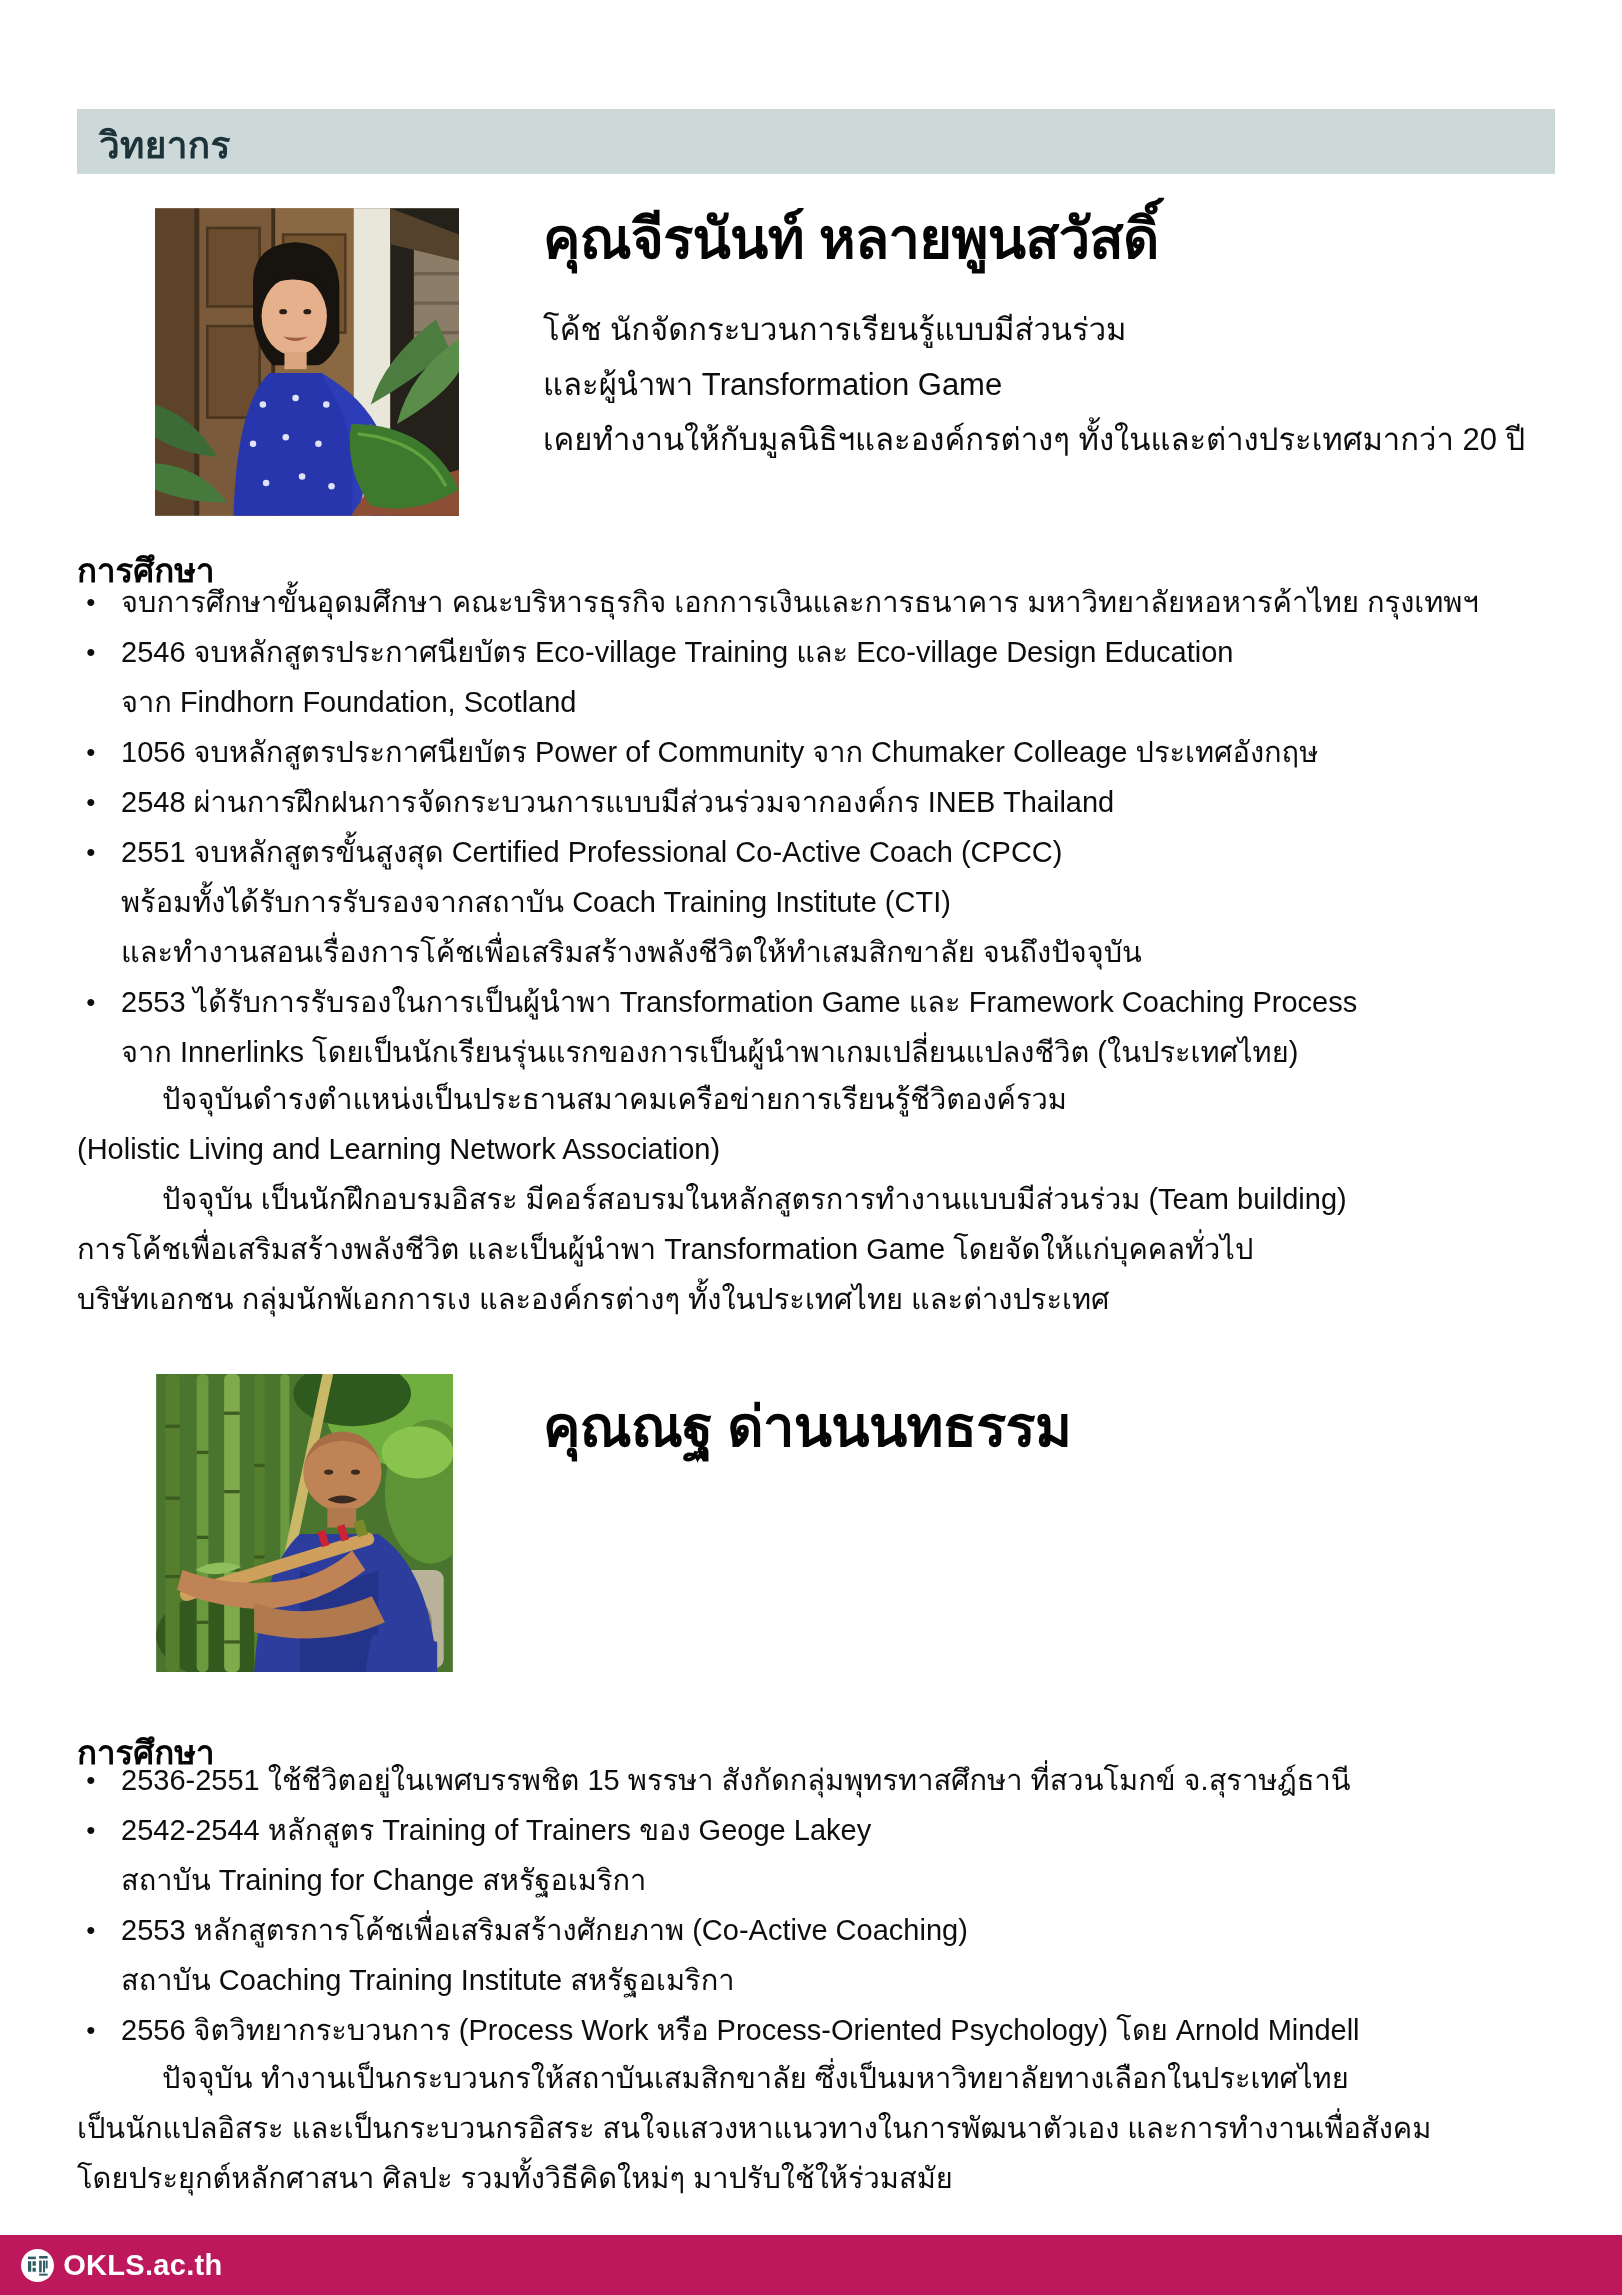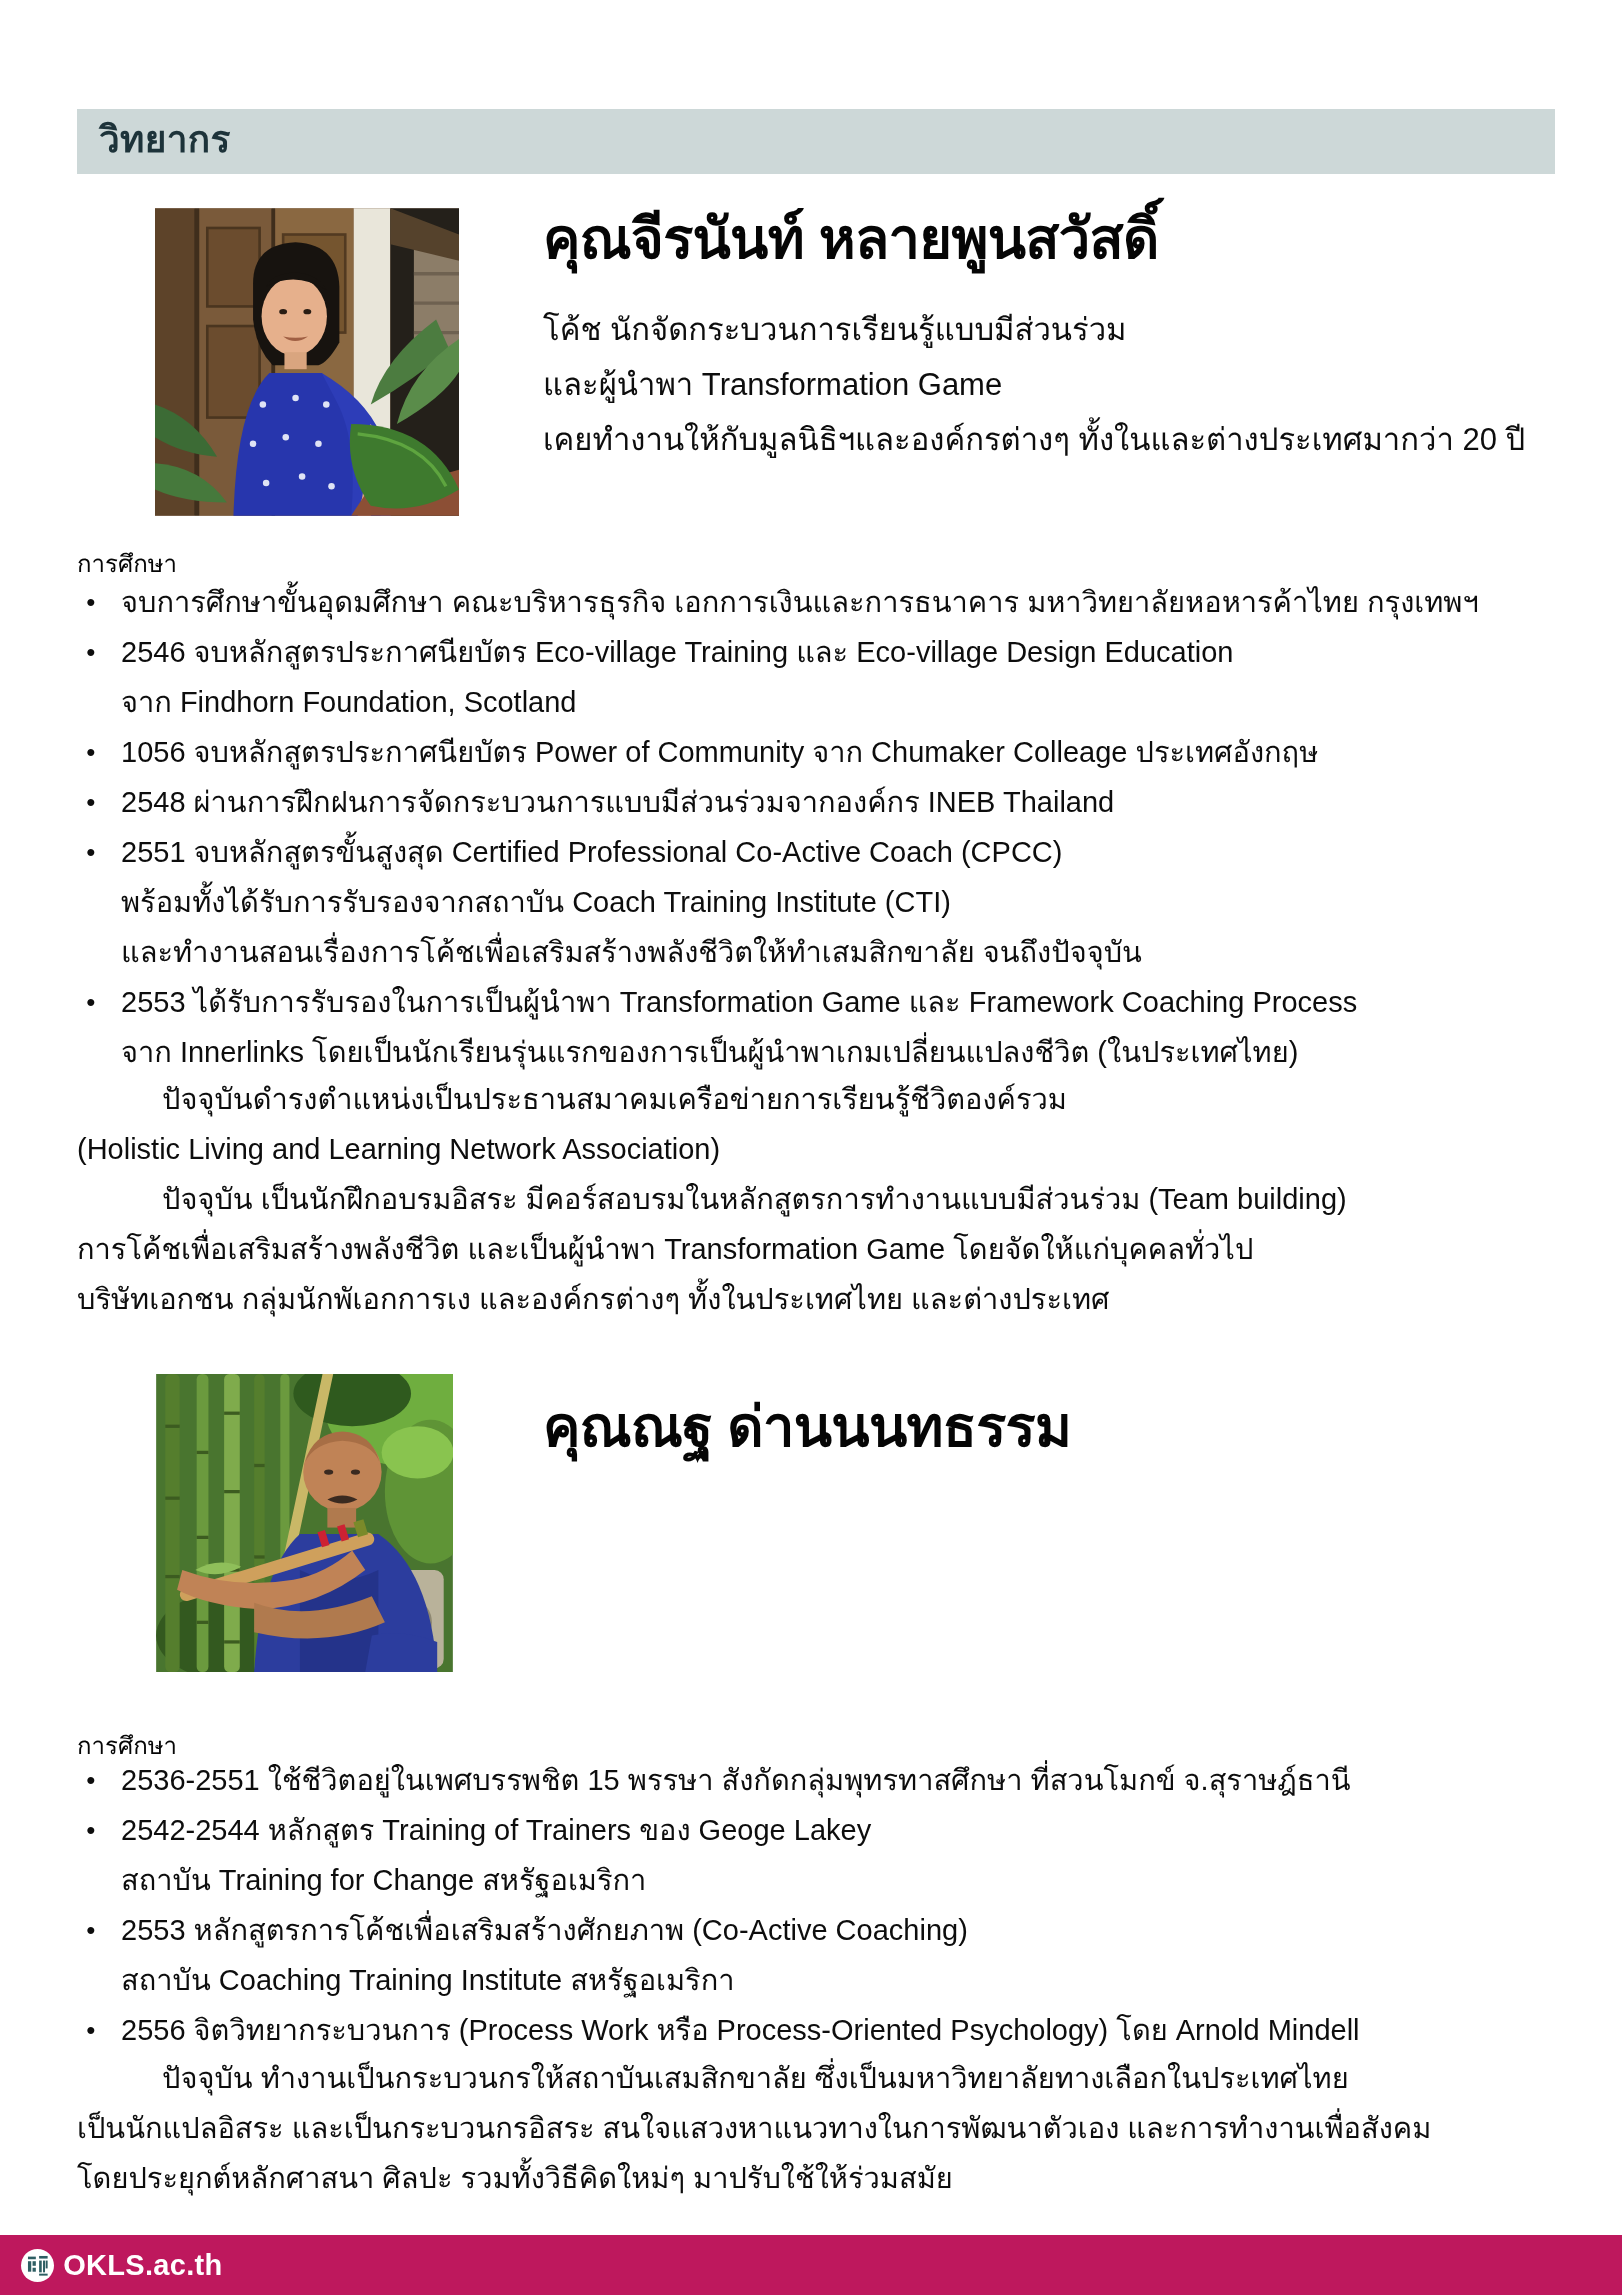--- a/index.html
+++ b/index.html
@@ -1,34 +1,34 @@
 <!DOCTYPE html>
 <html style="font-size:10.5px"><head>
 <meta charset="utf-8">
 <style>
   html,body{margin:0;padding:0;background:#ffffff;}
   body{font-family:"Liberation Sans","DejaVu Sans",sans-serif;color:#0d0d0d;}
   .page{position:relative;width:1623px;height:2295px;background:#ffffff;overflow:hidden;}
 
   .header-bar{position:absolute;left:77px;top:109px;width:1478px;height:65px;
-    background:#cdd8d8;display:flex;align-items:flex-start;}
+    background:#cdd8d8;display:flex;align-items:flex-end;}
   .header-bar .title{font-size:37px;font-weight:bold;color:#1d333a;padding-left:22px;letter-spacing:0.3px;}
 
   .photo{position:absolute;overflow:hidden;}
   .photo svg{display:block;}
   .photo1{left:155px;top:208px;width:304px;height:308px;}
   .photo2{left:156px;top:1374px;width:297px;height:298px;}
 
   .speaker-name{position:absolute;left:543px;font-size:56px;font-weight:bold;color:#050505;white-space:nowrap;letter-spacing:-0.7px;}
   .name1{top:194px;}
   .name2{top:1382px;}
 
   .intro{position:absolute;left:543px;top:302px;font-size:31px;line-height:55px;white-space:nowrap;}
 
-  .section-heading{position:absolute;left:77px;font-size:24px;font-weight:normal;color:#050505;}
+  .section-heading{position:absolute;left:77px;font-size:33px;font-weight:bold;color:#050505;}
   .edu1-h{top:544px;}
   .edu2-h{top:1726px;}
 
   .rows{position:absolute;left:77px;width:1505px;font-size:29px;}
   .edu1{top:577px;}
   .para1{top:1074px;}
   .edu2{top:1755px;}
   .para2{top:2053px;}
   .row{display:flex;height:50px;align-items:center;white-space:nowrap;}
   .row .b{width:44px;flex:0 0 44px;font-size:26px;padding-left:9.2px;box-sizing:border-box;}

